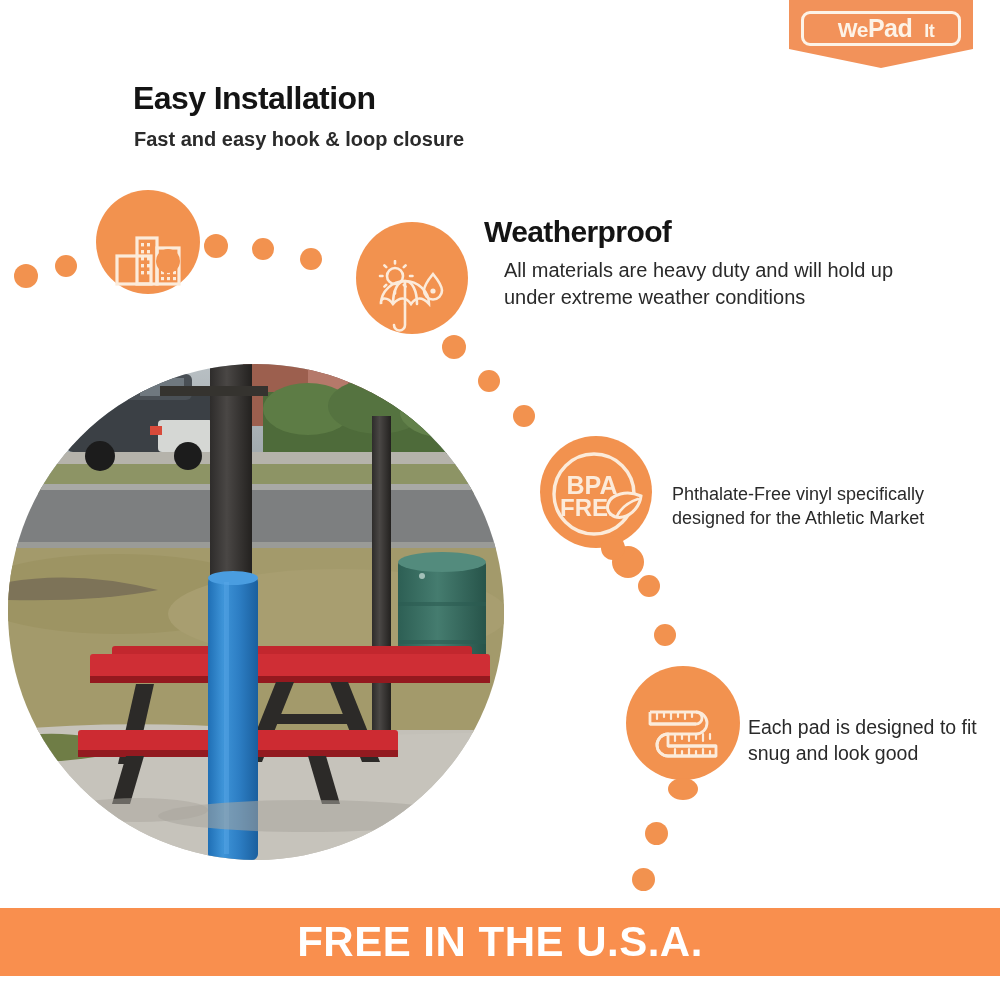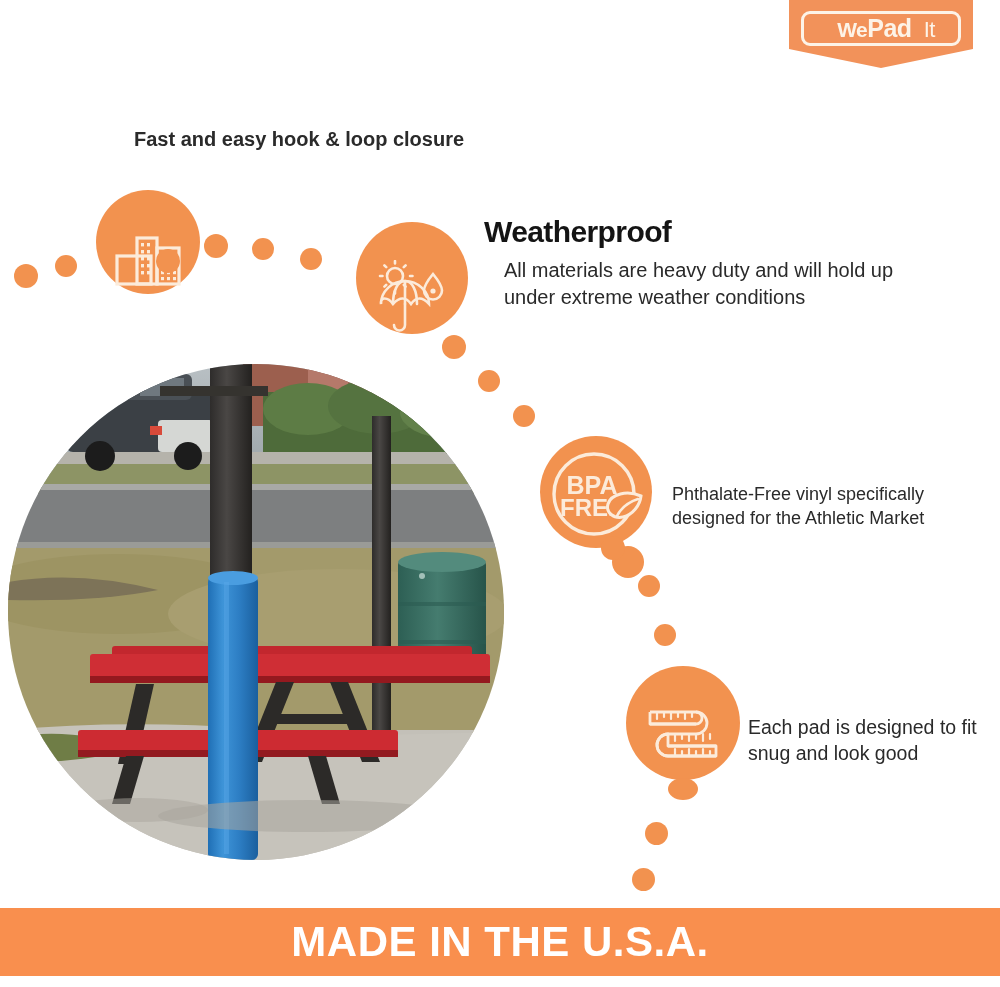--- a/index.html
+++ b/index.html
@@ -53,22 +53,22 @@
   .logo-we {
     font-size: 21px;
     font-weight: bold;
     margin-left: 10px;
   }
   .logo-pad {
     font-size: 25px;
     font-weight: bold;
   }
   .logo-it {
-    font-size: 22px;
-    font-weight: normal;
+    font-size: 18px;
+    font-weight: bold;
     margin-left: 12px;
   }
 
   
   .feature-title {
     position: absolute;
     font-weight: bold;
     color: #141414;
     letter-spacing: -0.6px;
     white-space: nowrap;
@@ -161,20 +161,21 @@
   <div class="logo-badge">
     <div class="logo-inner">
       <div class="logo-text">
         <span class="logo-we">We</span>
           <span class="logo-pad">Pad</span>
           <span class="logo-it">It</span>
       </div>
     </div>
   </div>
 
+  <div class="feature-title" id="title-easy">Easy Installation</div>
   <div class="feature-desc" id="desc-easy">Fast and easy hook &amp; loop closure</div>
 
   <div class="icon-circle" id="icon-install">
     <svg width="66" height="60" viewBox="0 0 66 60" fill="none">
       <rect x="2" y="22" width="34" height="28" stroke="#FCEBDA" stroke-width="3.2"></rect>
       <rect x="22" y="4" width="20" height="46" stroke="#FCEBDA" stroke-width="3.2"></rect>
       <rect x="42" y="14" width="22" height="36" stroke="#FCEBDA" stroke-width="3.2"></rect>
       <g fill="#FCEBDA">
         <rect x="26" y="9" width="3" height="3.4"></rect>
           <rect x="32" y="9" width="3" height="3.4"></rect>
@@ -377,16 +378,16 @@
       <rect x="200" y="212" width="50" height="284" rx="6" fill="url(#padGrad)"></rect>
       <ellipse cx="225" cy="214" rx="25" ry="7" fill="#4a9de0"></ellipse>
       <rect x="216" y="218" width="5" height="272" fill="#5aa9e8" opacity="0.45"></rect>
 
       <ellipse cx="300" cy="452" rx="150" ry="16" fill="#a9a69e" opacity="0.55"></ellipse>
       <ellipse cx="130" cy="446" rx="70" ry="12" fill="#a9a69e" opacity="0.5"></ellipse>
     </svg>
   </div>
 
   <div id="usa-banner">
-    <div id="usa-text">MADE IN THE U.S.A.</div>
+    <div id="usa-text">FREE IN THE U.S.A.</div>
   </div>
 
 </div>
 
 </body></html>

